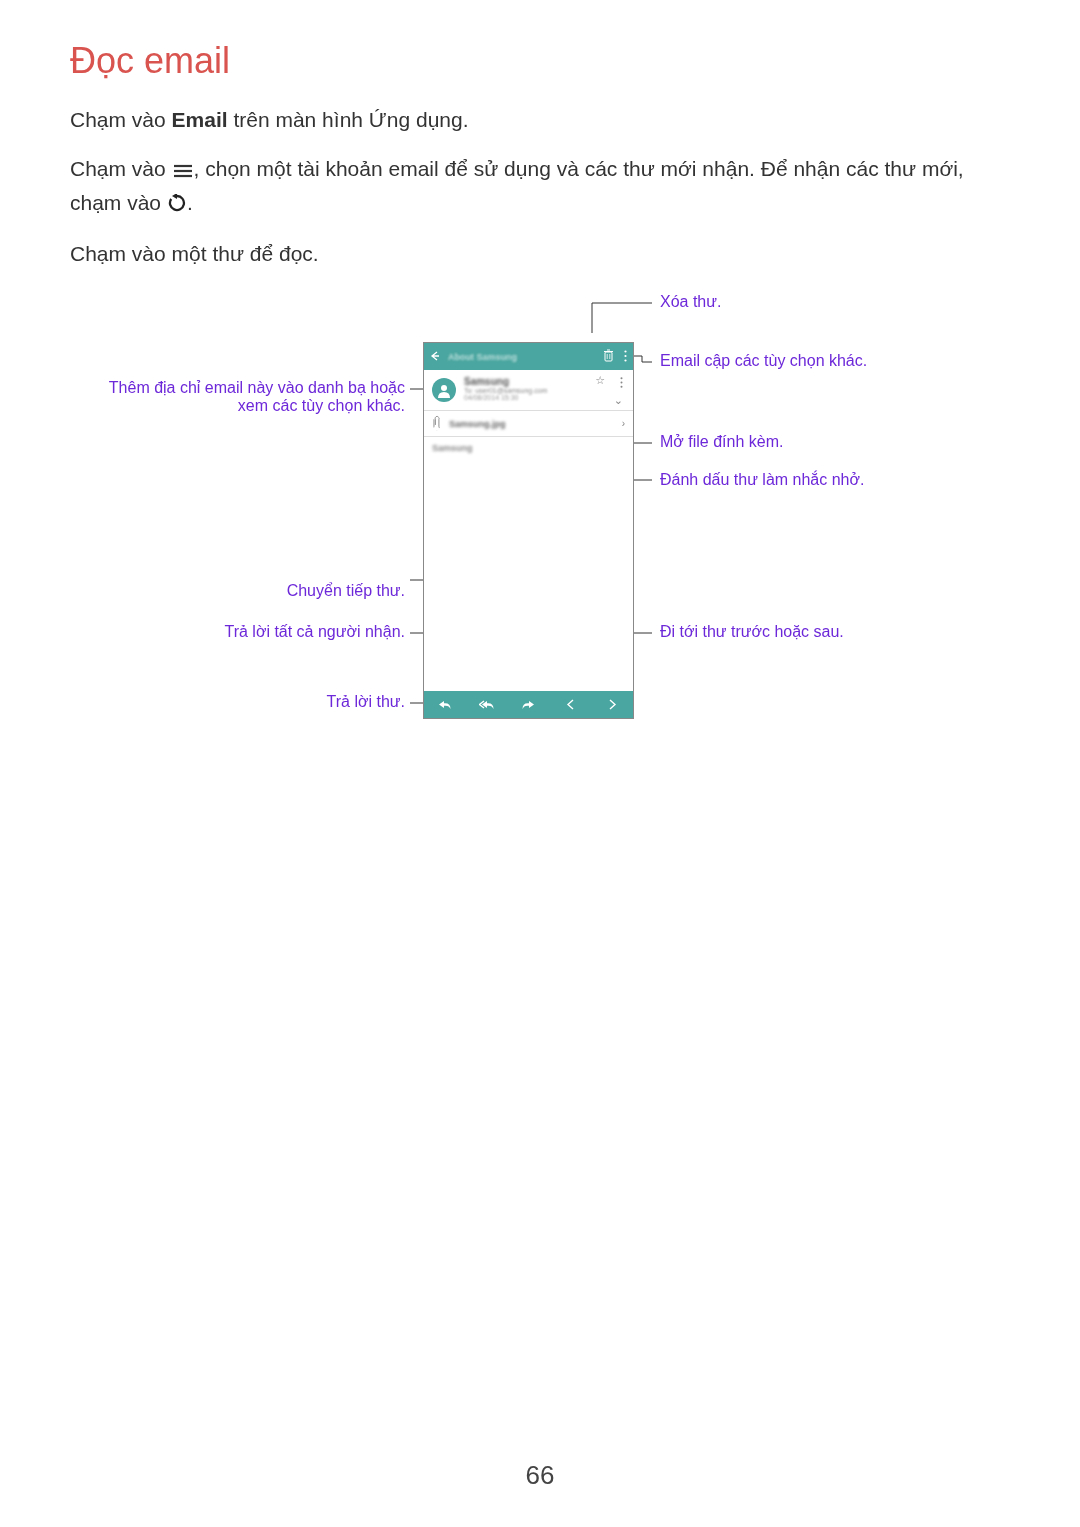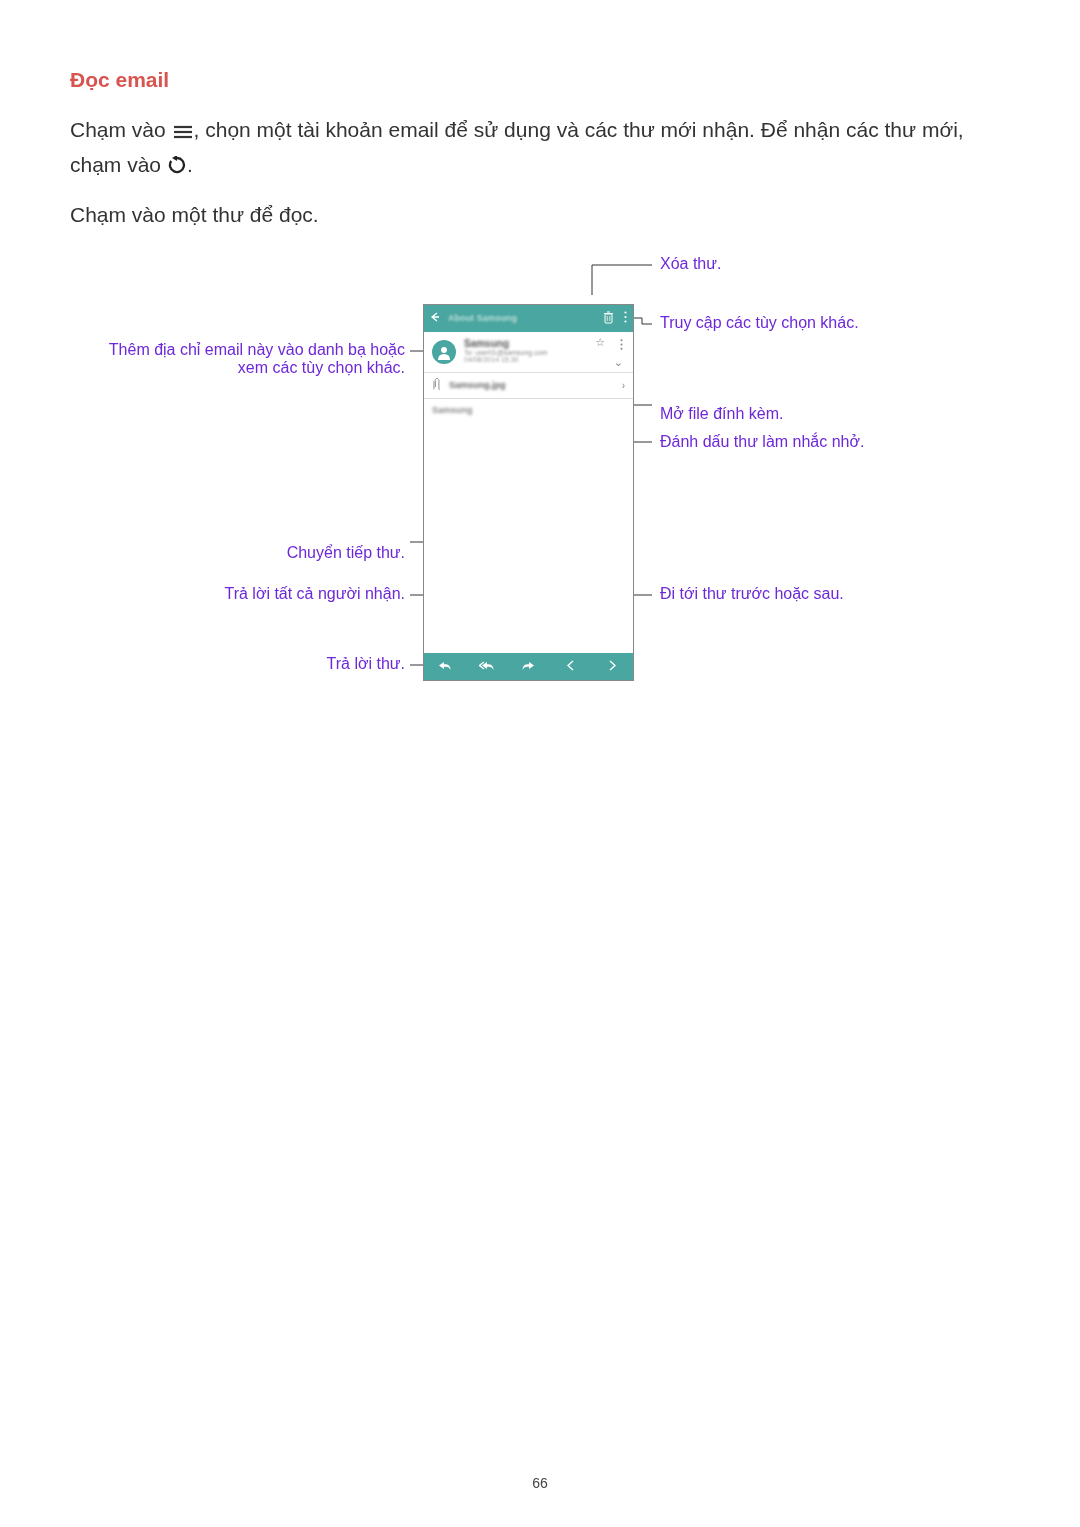--- a/index.html
+++ b/index.html
@@ -26,25 +26,24 @@
     height: 34px;
     background: #999;
     margin-right: 18px;
     margin-top: -6px;
   }
   .breadcrumb {
     font-size: 22px;
     color: #555;
   }
   .heading {
-    font-size: 21px;
-    font-weight: bold;
+    font-size: 36px;
+    font-weight: normal;
     color: #d9534f;
     margin-bottom: 22px;
-    margin-top: 28px;
   }
   .para {
     font-size: 21px;
     line-height: 1.55;
     color: #333;
     margin-bottom: 16px;
   }
   .para .bold { font-weight: bold; }
   .inline-icon {
     display: inline-block;
@@ -200,31 +199,34 @@
     stroke: #333;
     stroke-width: 1;
     fill: none;
   }
   .page-num {
     position: absolute;
     bottom: 36px;
     left: 0;
     right: 0;
     text-align: center;
-    font-size: 14px;
+    font-size: 26px;
     color: #444;
   }
 </style>
 </head>
 <body>
 
 <div class="page">
 
   <div class="heading">Đọc email</div>
 
+  <div class="para">
+    <span>Chạm vào </span><span class="bold">Email</span><span> trên màn hình Ứng dụng.</span>
+  </div>
 
   <div class="para">
     <span>Chạm vào </span><span class="inline-icon"><svg width="20" height="14" viewBox="0 0 20 14">
           <line x1="1" y1="2" x2="19" y2="2" stroke="#333" stroke-width="2.2"></line>
           <line x1="1" y1="7" x2="19" y2="7" stroke="#333" stroke-width="2.2"></line>
           <line x1="1" y1="12" x2="19" y2="12" stroke="#333" stroke-width="2.2"></line>
         </svg></span><span>, chọn một tài khoản email để sử dụng và các thư mới nhận. Để nhận các thư mới, chạm vào </span><span class="inline-icon"><svg width="18" height="18" viewBox="0 0 18 18">
           <path d="M9 2 A7 7 0 1 1 3.2 5" stroke="#222" stroke-width="2.3" fill="none"></path>
           <path d="M9 -1 L9 5 L4 2 Z" fill="#222"></path>
         </svg></span><span>.</span>
@@ -336,23 +338,23 @@
         </span>
         <span class="fbtn">
           <svg width="9" height="11" viewBox="0 0 9 11">
               <path d="M2 1 L7 5.5 L2 10" stroke="#fff" stroke-width="1.4" fill="none"></path>
             </svg>
         </span>
       </div>
     </div>
 
     <div class="callout" style="left:590px;top:-7px">Xóa thư.</div>
-    <div class="callout" style="left:590px;top:52px">Truy cập các tùy chọn khác.</div>
+    <div class="callout" style="left:590px;top:52px">Email cập các tùy chọn khác.</div>
     <div class="callout left" style="left:20px;top:79px;width:315px">Thêm địa chỉ email này vào danh bạ hoặc xem các tùy chọn khác.</div>
-    <div class="callout" style="left:590px;top:143px">Mở file đính kèm.</div>
+    <div class="callout" style="left:590px;top:133px">Mở file đính kèm.</div>
     <div class="callout" style="left:590px;top:171px">Đánh dấu thư làm nhắc nhở.</div>
     <div class="callout left" style="left:80px;top:282px;width:255px">Chuyển tiếp thư.</div>
     <div class="callout left" style="left:80px;top:323px;width:255px">Trả lời tất cả người nhận.</div>
     <div class="callout" style="left:590px;top:323px">Đi tới thư trước hoặc sau.</div>
     <div class="callout left" style="left:80px;top:393px;width:255px">Trả lời thư.</div>
   </div>
 </div>
 
 <div class="page-num">66</div>
 

